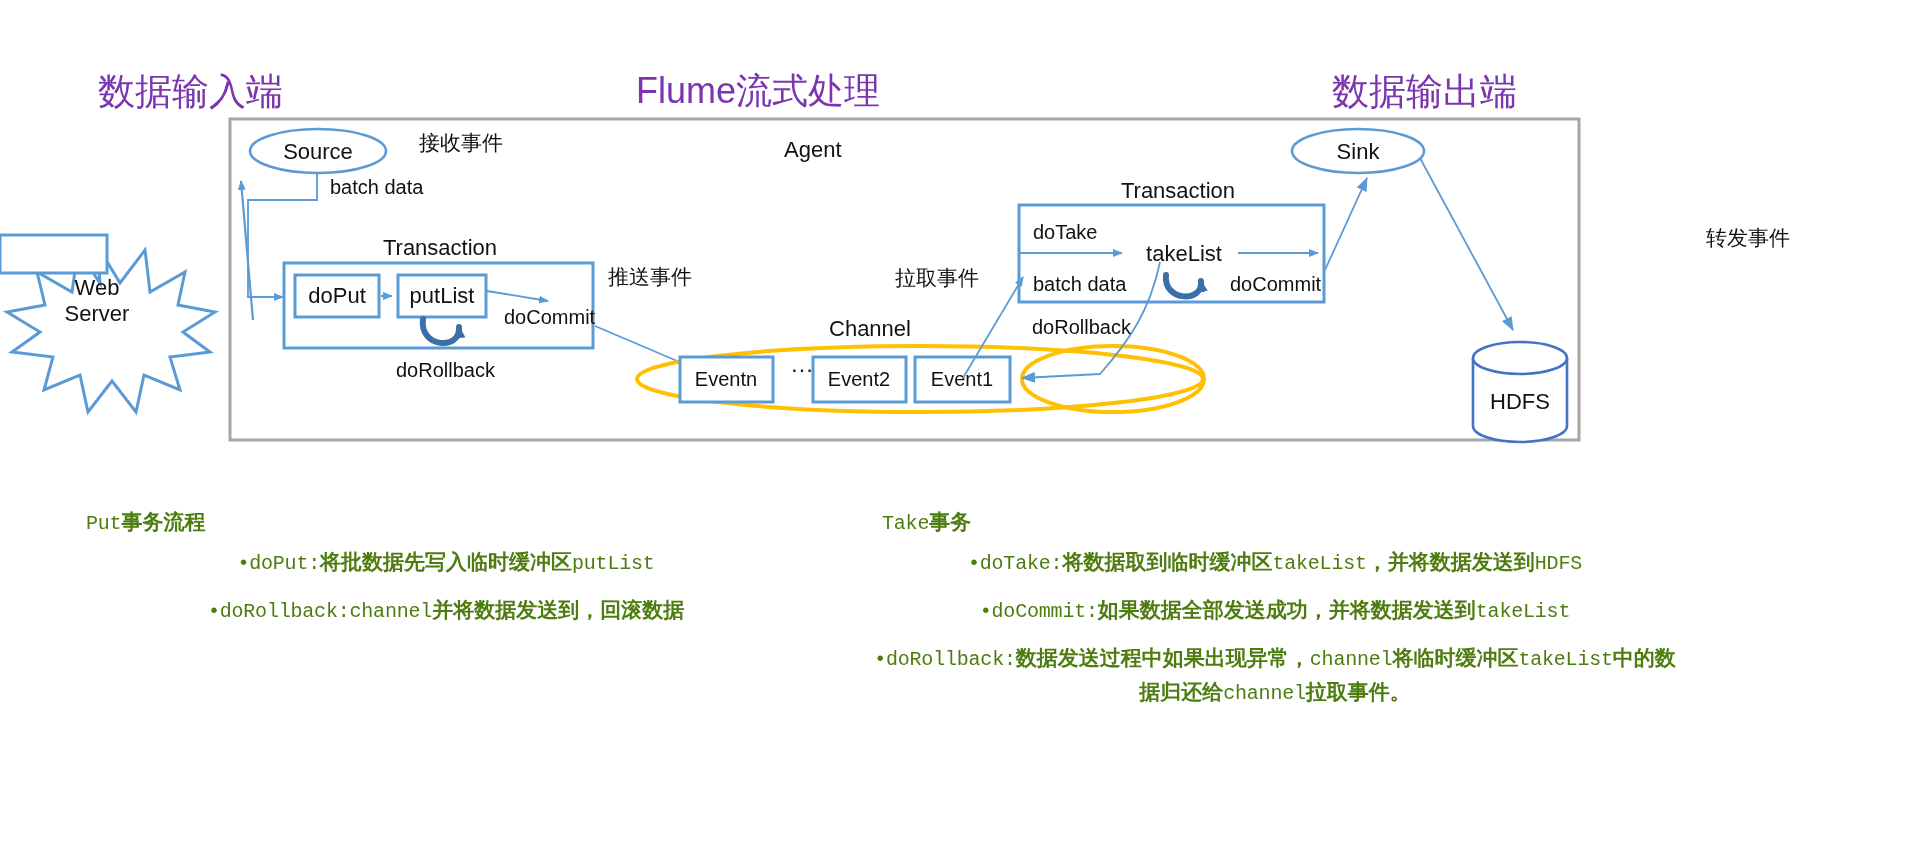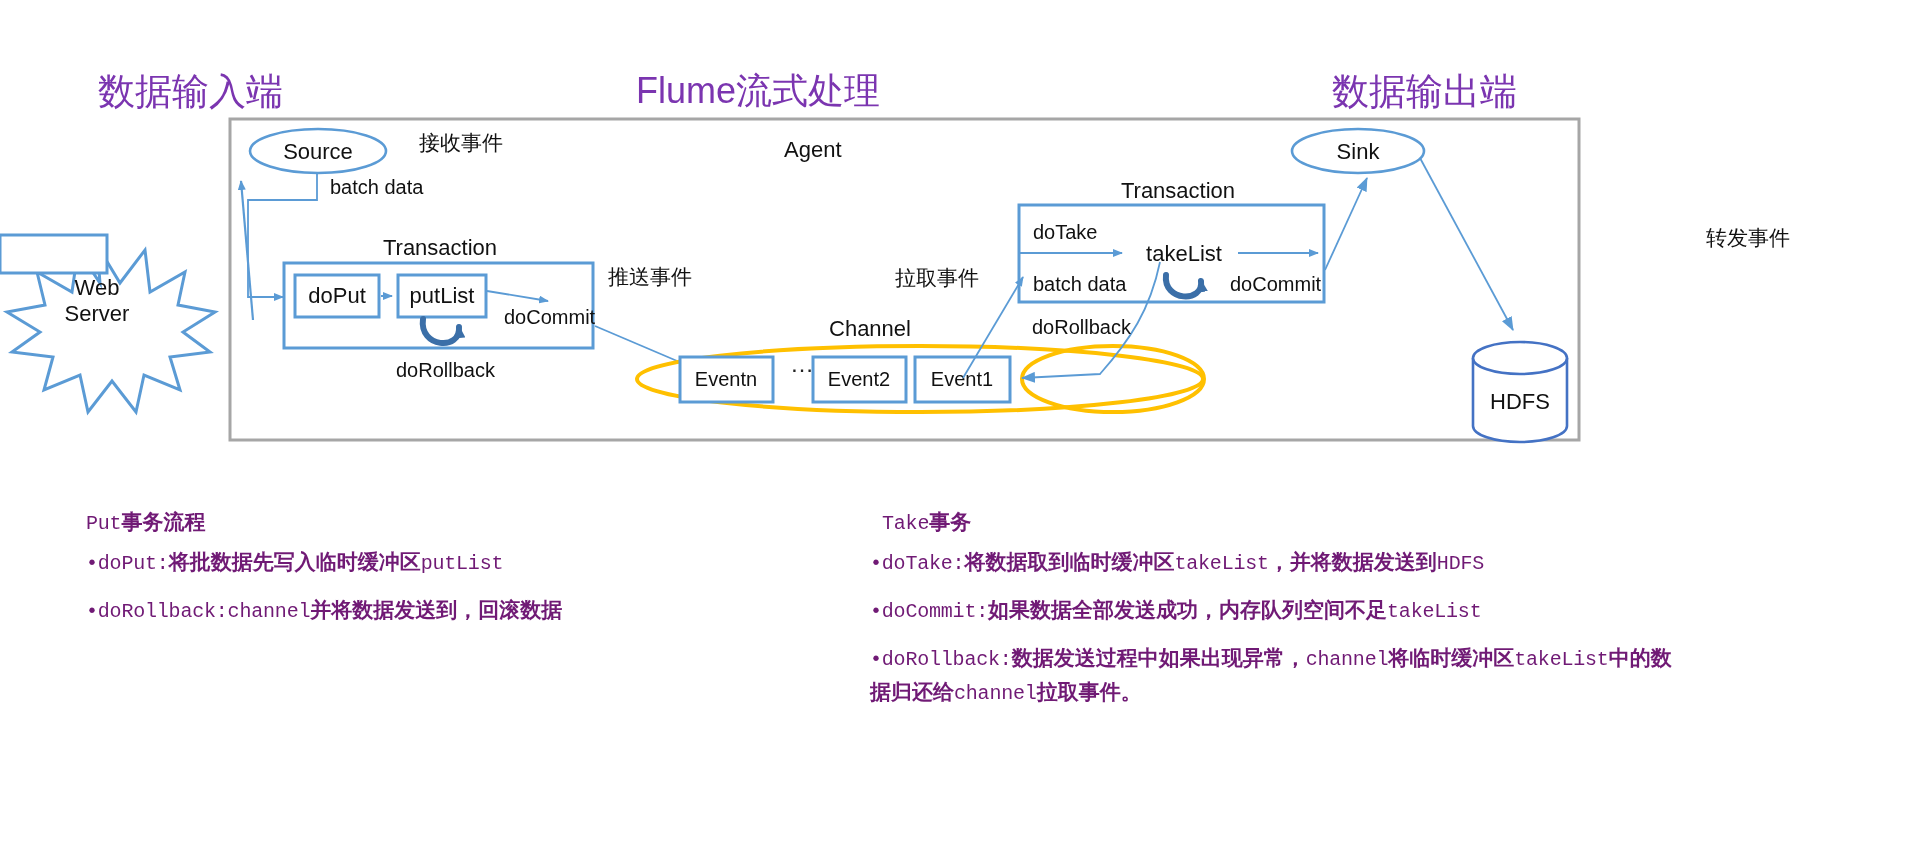--- a/index.html
+++ b/index.html
@@ -57,32 +57,33 @@
     fill: #111111;
   }
   .ellipsis-dots {
     font-family: "Liberation Sans", sans-serif;
     font-size: 24px;
     fill: #222222;
   }
   .bullet-block {
     position: absolute;
     font-family: "Liberation Serif", serif;
-    color: #701a75;
+    color: #4d7c0f;
   }
   .bullet-head {
     font-size: 21px;
     line-height: 1.35;
     margin: 0 0 8px 0;
     white-space: nowrap;
   }
   .bullet-line {
     font-size: 22px;
     line-height: 1.5;
     margin: 0 0 14px 0;
+    text-align: center;
   }
   .mono {
     font-family: "Liberation Mono", monospace;
     font-size: 20px;
     letter-spacing: -0.2px;
   }
   .cjk {
     font-family: "Liberation Sans", sans-serif;
     font-weight: bold;
     font-size: 21px;
@@ -212,18 +213,18 @@
         <p class="bullet-line"><span class="mono">•doRollback:channel</span><span class="cjk">并将数据发送到，回滚数据</span></p>
       </div>
   </div>
 
   <div class="bullet-block" style="left:850px; top:508px; width:810px;margin-left:20px;">
     <p class="bullet-head" style="padding-left:12px;">
       <span class="mono">Take</span><span class="cjk">事务</span>
     </p>
     <div id="take-items">
         <p class="bullet-line"><span class="mono">•doTake:</span><span class="cjk">将数据取到临时缓冲区</span><span class="mono">takeList</span><span class="cjk">，并将数据发送到</span><span class="mono">HDFS</span></p>
-        <p class="bullet-line"><span class="mono">•doCommit:</span><span class="cjk">如果数据全部发送成功，内存队列空间不足</span><span class="mono">takeList</span></p>
+        <p class="bullet-line"><span class="mono">•doCommit:</span><span class="cjk">如果数据全部发送成功，并将数据发送到</span><span class="mono">takeList</span></p>
         <p class="bullet-line"><span class="mono">•doRollback:</span><span class="cjk">数据发送过程中如果出现异常，</span><span class="mono">channel</span><span class="cjk">将临时缓冲区</span><span class="mono">takeList</span><span class="cjk">中的数据归还给</span><span class="mono">channel</span><span class="cjk">拉取事件。</span></p>
       </div>
   </div>
 
 </div>
 
 </body></html>

